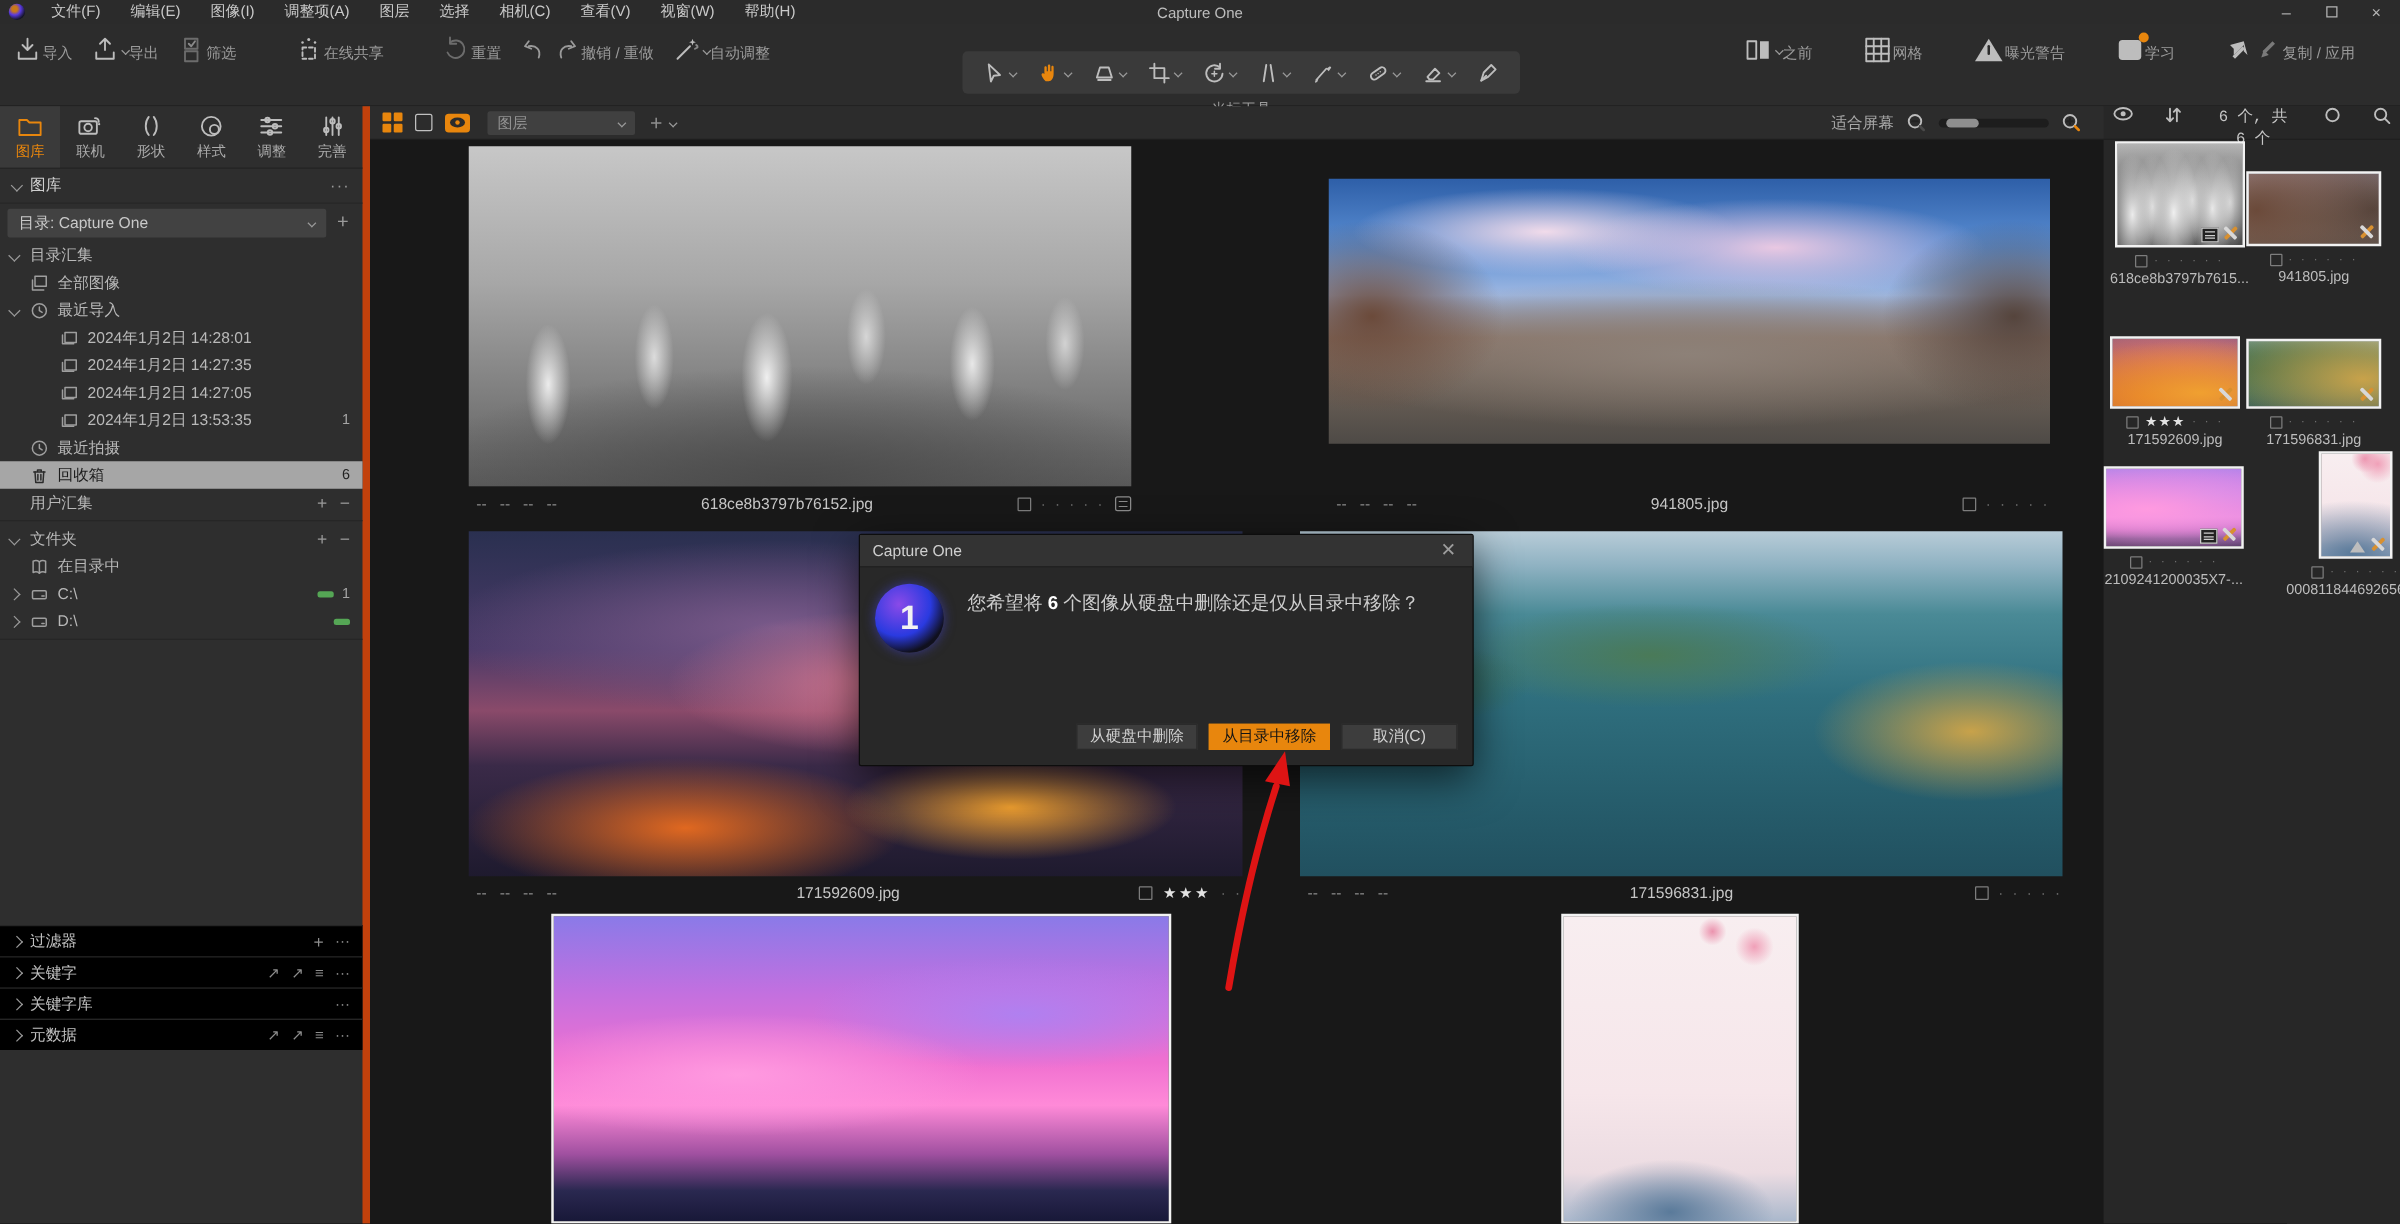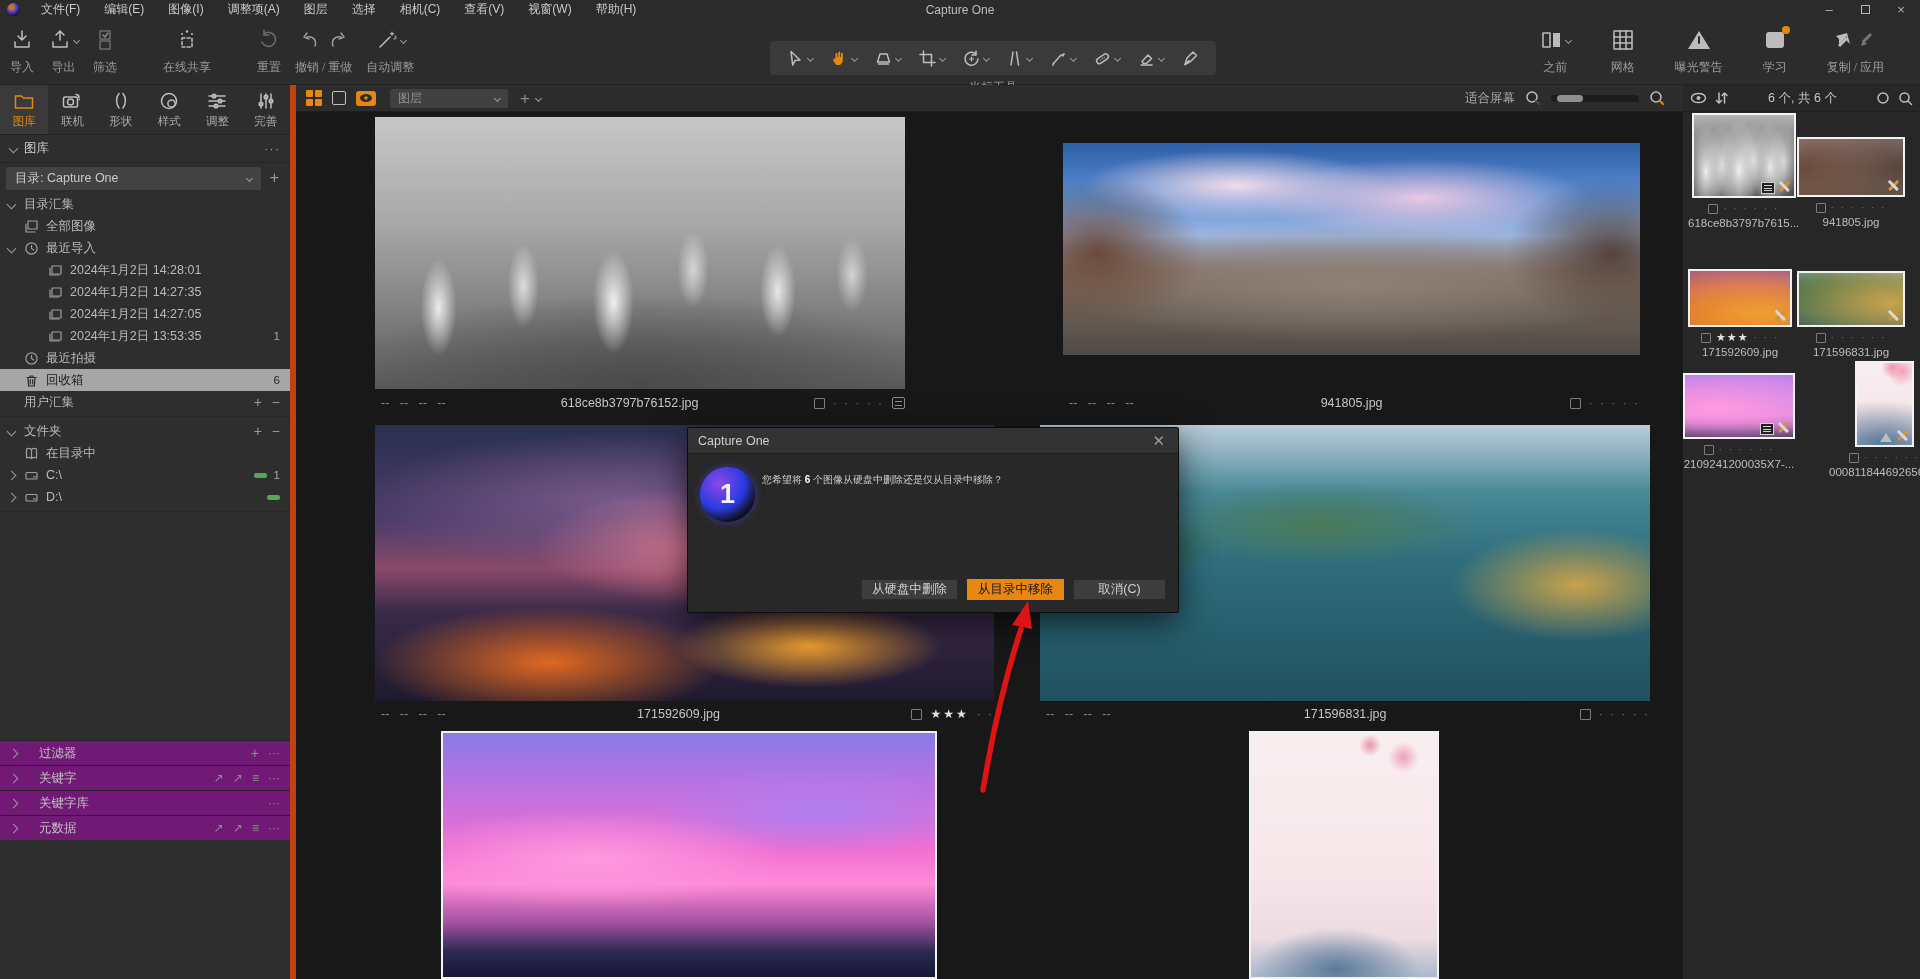--- a/index.html
+++ b/index.html
@@ -32,21 +32,21 @@
   .menu-item{padding:2px 11px;cursor:default;}
   .win-title{position:absolute;left:50%;transform:translateX(-50%);color:#bdbdbd;}
   .winctl{position:absolute;right:6px;top:0;display:flex;gap:10px;align-items:center;height:19px;color:#b5b5b5;}
   .winctl span{width:26px;text-align:center;font-size:13px;}
   .maxbox{display:inline-block;width:9px;height:9px;border:1.3px solid #b5b5b5;}
 
   
   .toolbar{position:absolute;left:0;top:19px;width:1920px;height:66px;background:#2c2c2c;
            border-bottom:1px solid #222;}
   .tb-left{position:absolute;left:10px;top:6px;display:flex;align-items:flex-start;}
-  .tbtn{display:flex;flex-direction:column;align-items:center;margin-right:14px;cursor:default;font-family:Liberation Serif, serif;}
+  .tbtn{display:flex;flex-direction:row;align-items:center;margin-right:14px;cursor:default;}
   .tbtn .irow{height:30px;display:flex;align-items:center;gap:2px;}
   .tbtn .lab{font-size:12px;color:#9b9b9b;margin-top:4px;white-space:nowrap;}
   .tbtn.gap{margin-left:32px;justify-content:space-between;}
 
   .cursor-tools{position:absolute;left:770px;top:22px;width:446px;height:34px;background:#3a3a3a;
                 border-radius:4px;display:flex;align-items:center;justify-content:space-around;padding:0 8px;}
   .ct{display:flex;align-items:center;gap:3px;}
   .ct-label{position:absolute;left:770px;top:60px;width:446px;text-align:center;font-size:12px;color:#9b9b9b;}
 
   .tb-right{position:absolute;right:22px;top:6px;display:flex;align-items:flex-start;gap:26px;}
@@ -96,22 +96,22 @@
   .tlabel{white-space:nowrap;}
   .tcount{margin-left:auto;font-size:11.5px;color:#a5a5a5;}
   .rclu{margin-left:auto;display:flex;align-items:center;gap:7px;}
   .gbadge{width:13px;height:5px;border-radius:2px;background:#55a655;}
   .acts{margin-left:auto;display:flex;gap:10px;color:#9a9a9a;font-size:14px;line-height:14px;}
   .trow.sel{background:#a6a6a6;color:#1d1d1d;}
   .trow.sel .tico path,.trow.sel .tico rect,.trow.sel .tico circle,.trow.sel .tico line{stroke:#2b2b2b;}
   .trow.sel .tcount{color:#222;}
   .tdiv{height:1px;background:#262626;margin:3px 0;}
   .lp-bottom{position:absolute;left:0;top:655px;width:100%;}
-  .lp-sec{height:25px;display:flex;align-items:center;gap:22px;padding:0 10px;font-size:12.5px;color:#c2c2c2;
-          border-top:1px solid #252525;background:#701a75;}
+  .lp-sec{height:25px;display:flex;align-items:center;gap:7px;padding:0 10px;font-size:12.5px;color:#c2c2c2;
+          border-top:1px solid #252525;background:#000000;}
   .sec-icos{margin-left:auto;display:flex;gap:9px;color:#8e8e8e;font-size:12px;align-items:center;}
 
   
   .main{position:absolute;left:296px;top:112px;width:1387px;height:867px;background:#181818;overflow:hidden;}
   .photo{position:absolute;cursor:default;}
   .photo.sel{border:2px solid #f2f2f2;}
   .cap{position:absolute;height:22px;display:flex;align-items:center;font-size:12.5px;color:#9a9a9a;gap:8px;}
   .dashes{white-space:pre;color:#8b8b8b;margin-left:6px;}
   .fname{flex:1;text-align:center;color:#c6c6c6;white-space:nowrap;overflow:hidden;}
   .cbx{width:11px;height:11px;border:1px solid #7d7d7d;border-radius:1px;flex:none;}
@@ -154,21 +154,21 @@
      radial-gradient(ellipse 240px 64px at 76% 32%,#b080f0,transparent 70%),
      linear-gradient(180deg,#8a7ae8 0%,#c070e0 24%,#f070d0 48%,#ff8ad8 62%,#a050a0 78%,#2a2850 90%,#181838 100%);}
   .ph-blossom{background:
      radial-gradient(circle 22px at 82% 10%,#f0a0b8,transparent 70%),
      radial-gradient(circle 16px at 64% 5%,#eb93ae,transparent 70%),
      radial-gradient(ellipse 110px 56px at 46% 97%,#5a7a9a,transparent 75%),
      linear-gradient(180deg,#f8eef0 0%,#f6e6ea 58%,#ecdce2 84%,#aab8cc 100%);}
 
   
   .rightpanel{position:absolute;left:1683px;top:85px;width:237px;height:894px;background:#272727;}
-  .rp-head{height:27px;display:flex;align-items:center;border-bottom:1px solid #1f1f1f;padding:0 7px;gap:7px;}
+  .rp-head{height:27px;display:flex;border-bottom:1px solid #1f1f1f;padding:0 7px;gap:24px;font-family:Liberation Mono, monospace;}
   .rp-count{flex:1;text-align:center;font-size:12.5px;color:#c6c6c6;}
   .tcell{position:absolute;display:flex;flex-direction:column;align-items:center;}
   .thumb{position:relative;border:2px solid #f2f2f2;}
   .tmeta{margin-top:4px;display:flex;align-items:center;gap:5px;height:13px;}
   .tmeta .cbx{width:10px;height:10px;}
   .tmeta .dots{font-size:10px;letter-spacing:2px;}
   .tmeta .stars{font-size:11px;letter-spacing:1px;}
   .tname{margin-top:2px;font-size:11.5px;color:#bdbdbd;white-space:nowrap;}
   .xtool{position:absolute;right:2px;bottom:2px;width:15px;height:15px;}
   .xtool i{position:absolute;left:1px;top:6px;width:13px;height:2.5px;border-radius:1px;display:block;}
@@ -184,21 +184,21 @@
   .dialog{position:absolute;left:687px;top:427px;width:492px;height:186px;background:#282828;
           border:1px solid #0d0d0d;border-radius:2px;box-shadow:0 10px 34px rgba(0,0,0,.65);z-index:50;}
   .dlg-title{height:26px;background:#333;display:flex;align-items:center;padding:0 10px;
              font-size:12.5px;color:#cfcfcf;border-bottom:1px solid #1d1d1d;}
   .dlg-x{margin-left:auto;color:#9d9d9d;font-size:15px;line-height:15px;padding:0 3px;}
   .dlg-body{display:flex;padding:13px 16px 0 12px;}
   .dlg-ico{width:55px;height:55px;flex:none;border-radius:50%;
            background:radial-gradient(circle at 35% 30%,#8a4ae8,#2a3ae0 48%,#10101e 74%);
            box-shadow:0 0 9px rgba(70,70,230,.55);display:flex;align-items:center;justify-content:center;}
   .dlg-ico b{color:#f2f2f2;font-size:27px;font-weight:600;}
-  .dlg-text{margin-left:7px;font-size:10px;color:#cdcdcd;}
+  .dlg-text{margin-left:19px;font-size:15px;color:#cdcdcd;}
   .dlg-q{margin-top:6px;}
   .dlg-q .num{color:#fff;font-weight:bold;}
   .dlg-lines{margin-top:13px;line-height:22px;}
   .dlg-lines .num{color:#e8860d;}
   .dlg-btns{position:absolute;right:12px;bottom:12px;display:flex;gap:9px;}
   .dbtn{min-width:93px;height:21px;background:#3d3d3d;color:#d2d2d2;font-size:12.5px;
         display:flex;align-items:center;justify-content:center;padding:0 10px;border:1px solid #2a2a2a;cursor:default;}
   .dbtn.primary{background:#e8860d;color:#141414;border-color:#e8860d;}
 
   

